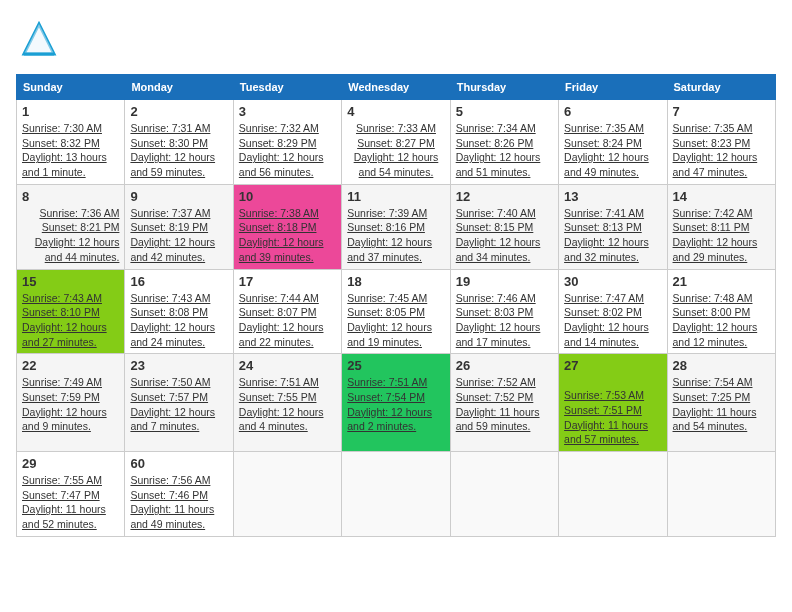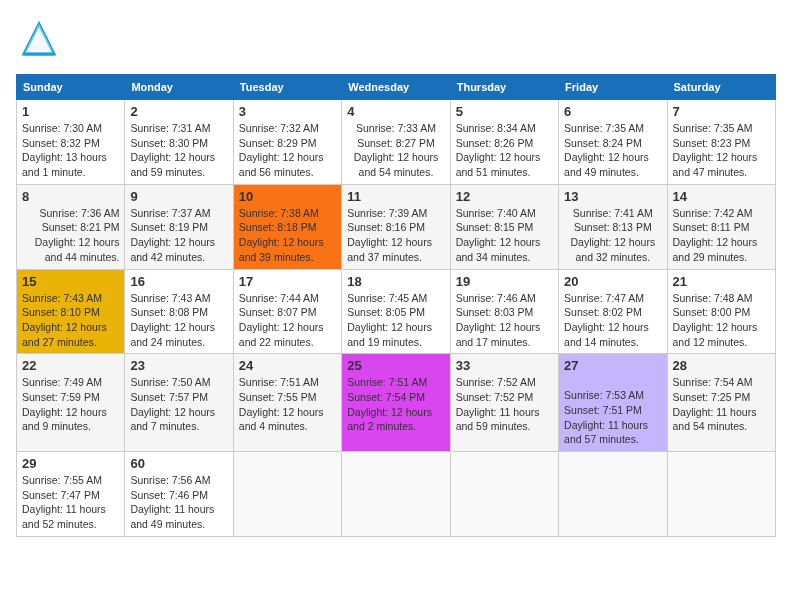--- a/index.html
+++ b/index.html
@@ -61,20 +61,21 @@
       font-size: 13px;
       font-weight: bold;
       color: #333;
       display: block;
       margin-bottom: 2px;
     }
     .day-info {
       font-size: 10.5px;
       color: #333;
       line-height: 1.4;
+      text-decoration: underline;
     }
     .empty-cell {
       background: #f9f9f9 !important;
     }
     .logo-container {
       display: flex;
       align-items: center;
     }
     .logo-words {
       display: flex;
@@ -151,21 +152,21 @@
         </td>
         <td style="background: rgb(255, 255, 255);">
           <span class="day-num">4</span>
           <div class="day-info" style="white-space: pre-line; text-align: center;">Sunrise: 7:33 AM
 Sunset: 8:27 PM
 Daylight: 12 hours
 and 54 minutes.</div>
         </td>
         <td style="background: rgb(255, 255, 255);">
           <span class="day-num">5</span>
-          <div class="day-info" style="white-space: pre-line;">Sunrise: 8:34 AM
+          <div class="day-info" style="white-space: pre-line;">Sunrise: 7:34 AM
 Sunset: 8:26 PM
 Daylight: 12 hours
 and 51 minutes.</div>
         </td>
         <td style="background: rgb(255, 255, 255);">
           <span class="day-num">6</span>
           <div class="day-info" style="white-space: pre-line;">Sunrise: 7:35 AM
 Sunset: 8:24 PM
 Daylight: 12 hours
 and 49 minutes.</div>
@@ -186,21 +187,21 @@
 Daylight: 12 hours
 and 44 minutes.</div>
         </td>
         <td style="background: rgb(245, 245, 245);">
           <span class="day-num">9</span>
           <div class="day-info" style="white-space: pre-line;">Sunrise: 7:37 AM
 Sunset: 8:19 PM
 Daylight: 12 hours
 and 42 minutes.</div>
         </td>
-        <td style="background: #f97316;">
+        <td style="background: #ec4899;">
           <span class="day-num">10</span>
           <div class="day-info" style="white-space: pre-line;">Sunrise: 7:38 AM
 Sunset: 8:18 PM
 Daylight: 12 hours
 and 39 minutes.</div>
         </td>
         <td style="background: rgb(245, 245, 245);">
           <span class="day-num">11</span>
           <div class="day-info" style="white-space: pre-line;">Sunrise: 7:39 AM
 Sunset: 8:16 PM
@@ -209,35 +210,35 @@
         </td>
         <td style="background: rgb(245, 245, 245);">
           <span class="day-num">12</span>
           <div class="day-info" style="white-space: pre-line;">Sunrise: 7:40 AM
 Sunset: 8:15 PM
 Daylight: 12 hours
 and 34 minutes.</div>
         </td>
         <td style="background: rgb(245, 245, 245);">
           <span class="day-num">13</span>
-          <div class="day-info" style="white-space: pre-line; text-align: center;">Sunrise: 7:41 AM
+          <div class="day-info" style="white-space: pre-line;">Sunrise: 7:41 AM
 Sunset: 8:13 PM
 Daylight: 12 hours
 and 32 minutes.</div>
         </td>
         <td style="background: rgb(245, 245, 245);">
           <span class="day-num">14</span>
           <div class="day-info" style="white-space: pre-line;">Sunrise: 7:42 AM
 Sunset: 8:11 PM
 Daylight: 12 hours
 and 29 minutes.</div>
         </td>
       </tr>
       <tr>
-        <td style="background: #eab308; margin-top: 44px;">
+        <td style="background: #84cc16; margin-top: 44px;">
           <span class="day-num">15</span>
           <div class="day-info" style="white-space: pre-line;">Sunrise: 7:43 AM
 Sunset: 8:10 PM
 Daylight: 12 hours
 and 27 minutes.</div>
         </td>
         <td style="background: rgb(255, 255, 255);">
           <span class="day-num">16</span>
           <div class="day-info" style="white-space: pre-line;">Sunrise: 7:43 AM
 Sunset: 8:08 PM
@@ -259,21 +260,21 @@
 and 19 minutes.</div>
         </td>
         <td style="background: rgb(255, 255, 255);">
           <span class="day-num">19</span>
           <div class="day-info" style="white-space: pre-line;">Sunrise: 7:46 AM
 Sunset: 8:03 PM
 Daylight: 12 hours
 and 17 minutes.</div>
         </td>
         <td style="background: rgb(255, 255, 255);">
-          <span class="day-num">20</span>
+          <span class="day-num">30</span>
           <div class="day-info" style="white-space: pre-line;">Sunrise: 7:47 AM
 Sunset: 8:02 PM
 Daylight: 12 hours
 and 14 minutes.</div>
         </td>
         <td style="background: rgb(255, 255, 255);">
           <span class="day-num">21</span>
           <div class="day-info" style="white-space: pre-line;">Sunrise: 7:48 AM
 Sunset: 8:00 PM
 Daylight: 12 hours
@@ -295,35 +296,35 @@
 Daylight: 12 hours
 and 7 minutes.</div>
         </td>
         <td style="background: rgb(245, 245, 245);">
           <span class="day-num">24</span>
           <div class="day-info" style="white-space: pre-line;">Sunrise: 7:51 AM
 Sunset: 7:55 PM
 Daylight: 12 hours
 and 4 minutes.</div>
         </td>
-        <td style="background: #d946ef;">
+        <td style="background: #22c55e;">
           <span class="day-num">25</span>
           <div class="day-info" style="white-space: pre-line;">Sunrise: 7:51 AM
 Sunset: 7:54 PM
 Daylight: 12 hours
 and 2 minutes.</div>
         </td>
         <td style="background: rgb(245, 245, 245);">
-          <span class="day-num">33</span>
+          <span class="day-num">26</span>
           <div class="day-info" style="white-space: pre-line;">Sunrise: 7:52 AM
 Sunset: 7:52 PM
 Daylight: 11 hours
 and 59 minutes.</div>
         </td>
-        <td style="background: #c4b5fd;">
+        <td style="background: #84cc16;">
           <span class="day-num">27</span>
           <div class="day-info" style="white-space: pre-line; margin-top: 15px;">Sunrise: 7:53 AM
 Sunset: 7:51 PM
 Daylight: 11 hours
 and 57 minutes.</div>
         </td>
         <td style="background: rgb(245, 245, 245);">
           <span class="day-num">28</span>
           <div class="day-info" style="white-space: pre-line;">Sunrise: 7:54 AM
 Sunset: 7:25 PM

